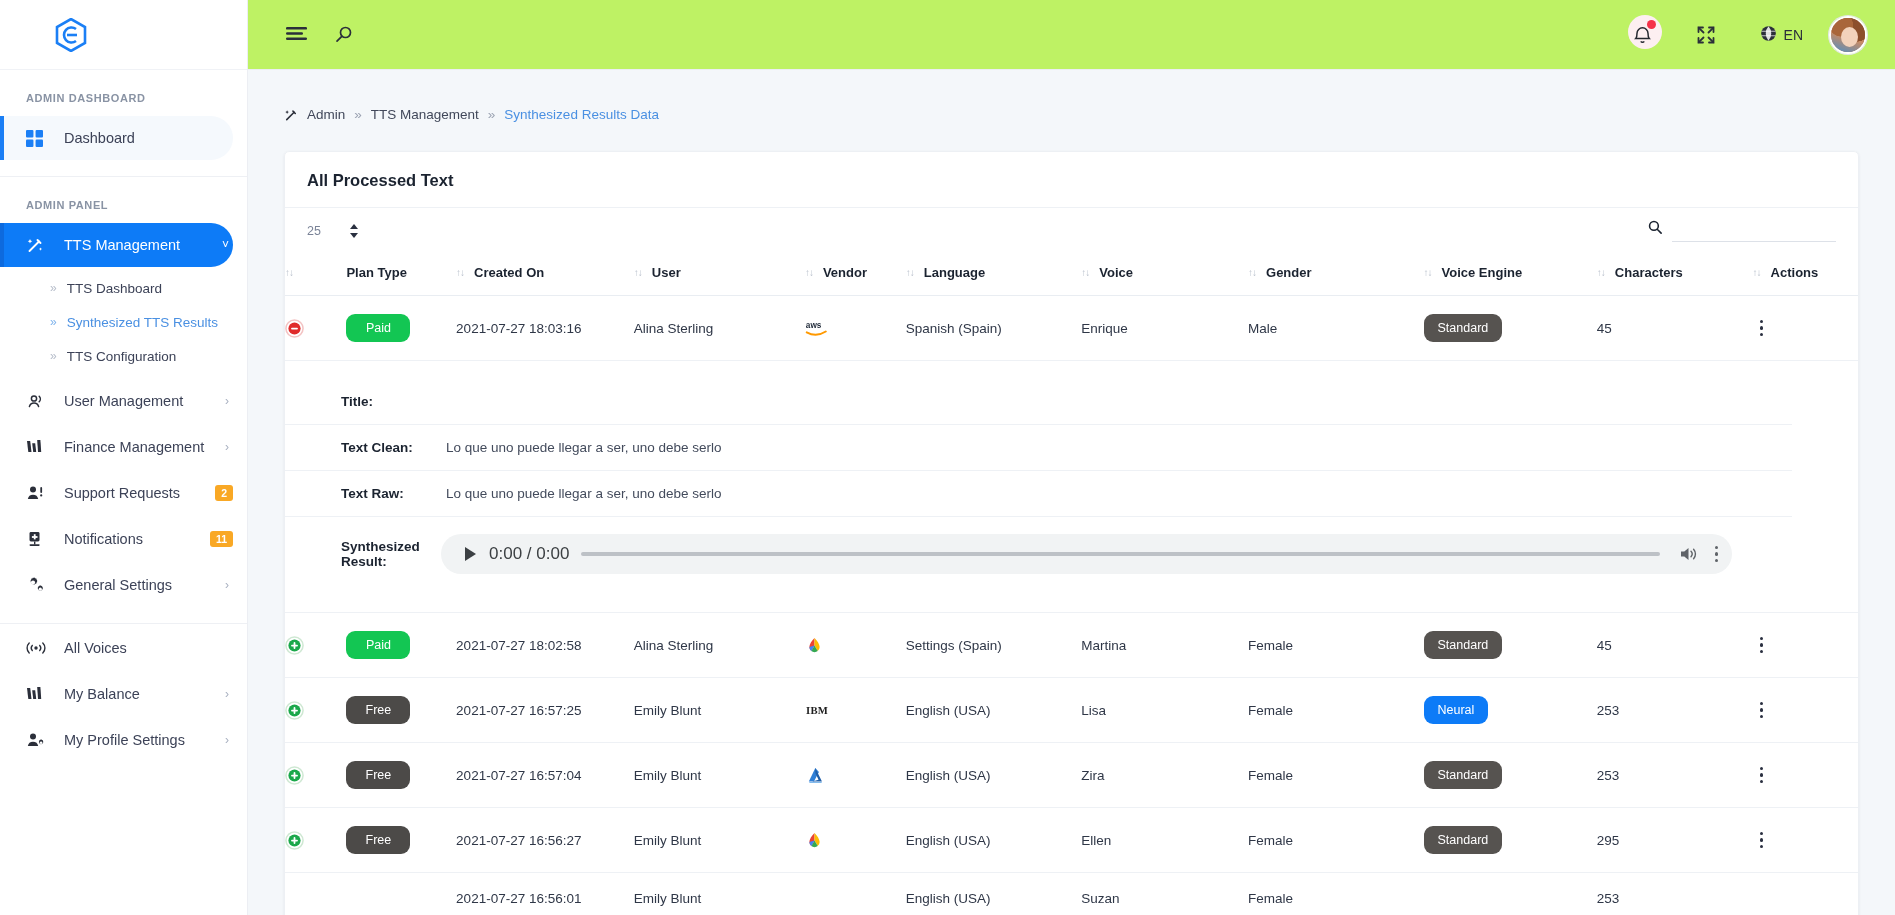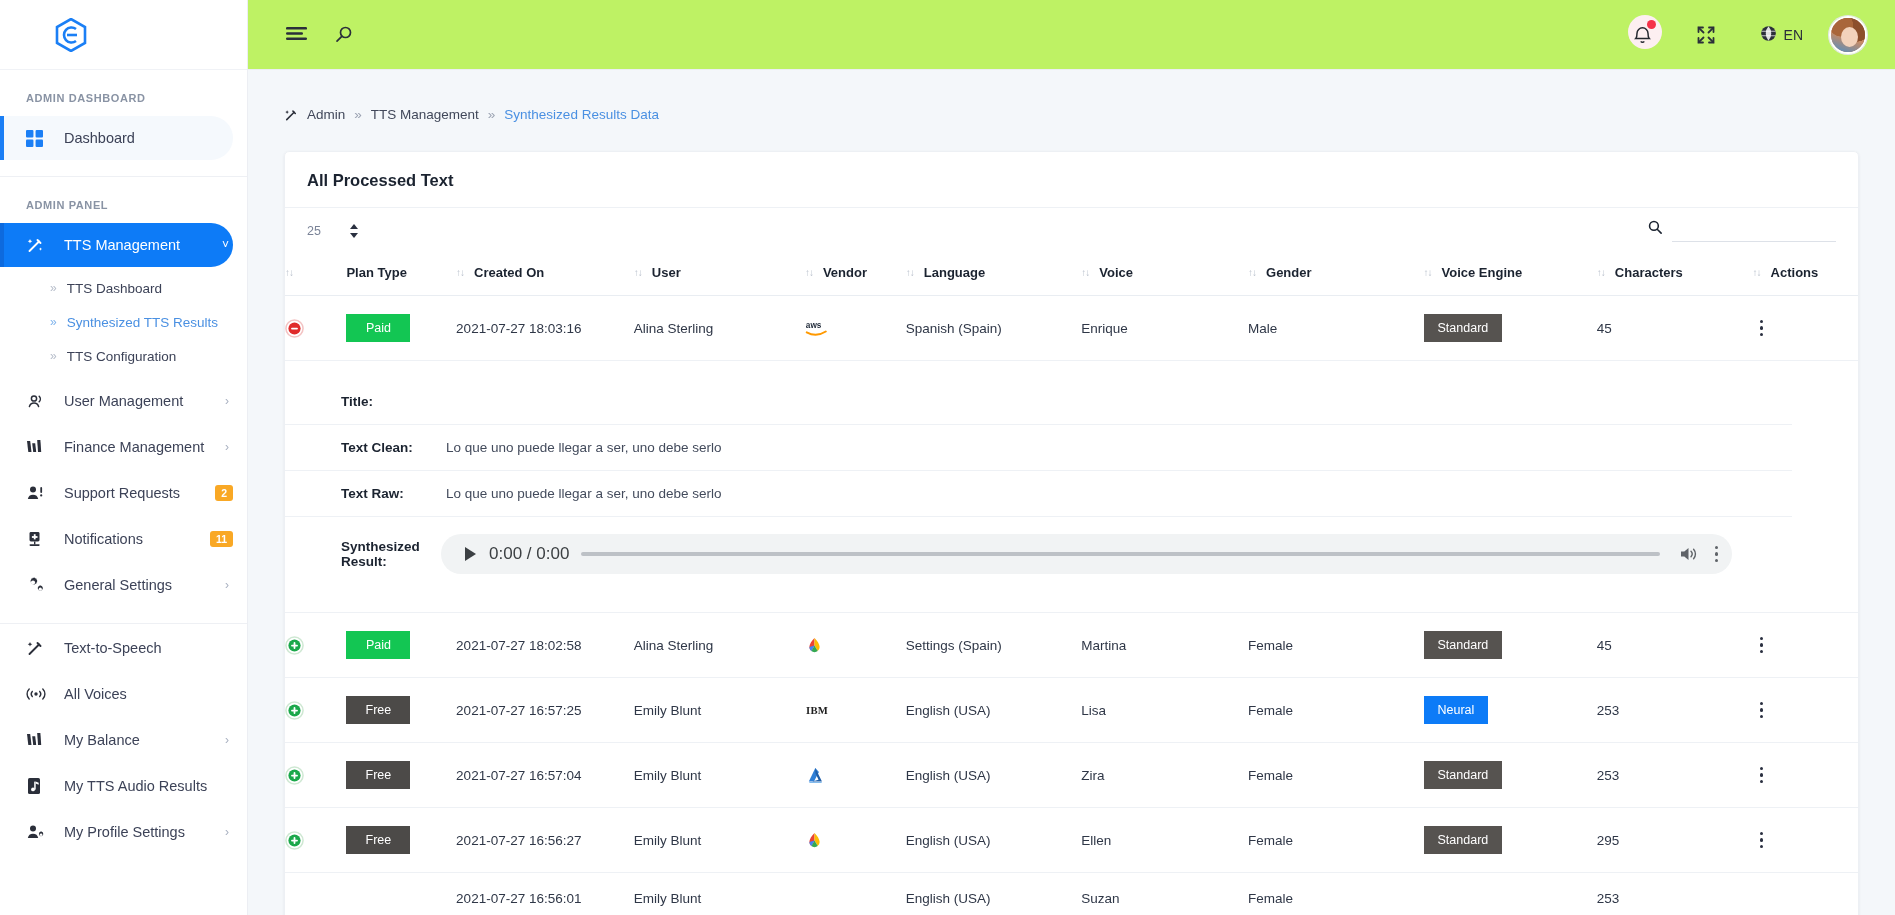--- a/index.html
+++ b/index.html
@@ -152,21 +152,21 @@
 
   table.grid tbody td {
     font-size: 13.5px; color: #2f3747; padding: 18px 6px 18px 0;
     border-bottom: 1px solid #eef1f5; vertical-align: middle;
   }
   td.c-exp { padding-left: 22px; }
 
   .exp-btn { width: 19px; height: 19px; cursor: pointer; display: block; }
   .pill {
     display: inline-block; min-width: 64px; text-align: center;
-    padding: 7px 14px; border-radius: 0; font-size: 12.5px; color: #fff;
+    padding: 7px 14px; border-radius: 9px; font-size: 12.5px; color: #fff;
     font-weight: normal;
   }
   .pill.paid { background: #13c653; }
   .pill.free { background: #4c4a48; }
   .pill.standard { background: #565350; }
   .pill.neural { background: #0d7bf7; }
 
   .kebab { display:flex; flex-direction: column; gap: 3px; align-items: center; cursor: pointer; width: 18px; }
   .kebab i { width: 3.5px; height: 3.5px; border-radius: 50%; background: #2a3040; display:block; }
 
@@ -320,30 +320,20 @@
             <circle cx="14.3" cy="13.2" r="1.6" fill="#fff"></circle>
           </svg>
         </span>
         <span class="lbl">General Settings</span>
         <span class="chev">›</span>
       </div>
     </div>
 
     <div class="nav-section">
 
-      <div class="nav-item">
-        <span class="ico">
-          <svg width="18" height="18" viewBox="0 0 18 18" fill="none" stroke="currentColor" stroke-width="1.9" stroke-linecap="round">
-            <path d="M3.5 15 L13 5.5"></path>
-              <path d="M11.5 4 L14.5 7"></path>
-            <path d="M4 3 l.7 1.6 1.6.7 -1.6.7 -.7 1.6 -.7 -1.6 -1.6 -.7 1.6 -.7z" fill="currentColor" stroke="none"></path>
-          </svg>
-        </span>
-        <span class="lbl">Text-to-Speech</span>
-      </div>
 
       <div class="nav-item">
         <span class="ico">
           <svg width="20" height="16" viewBox="0 0 20 16" fill="none" stroke="currentColor" stroke-width="1.4" stroke-linecap="round">
             <path d="M3.2 3 a7 7 0 0 0 0 10"></path>
               <path d="M16.8 3 a7 7 0 0 1 0 10"></path>
             <path d="M6.3 5.4 a4 4 0 0 0 0 5.2"></path>
               <path d="M13.7 5.4 a4 4 0 0 1 0 5.2"></path>
             <circle cx="10" cy="8" r="1.7" fill="currentColor" stroke="none"></circle>
           </svg>
@@ -356,31 +346,20 @@
           <svg width="18" height="18" viewBox="0 0 18 18" fill="currentColor">
             <path d="M1 3 l3.2 0 1.3 11 -3.2 0z"></path>
               <path d="M6.2 5.2 l3 0 1 8.8 -3 0z"></path>
               <path d="M11.2 2 l3.2 0 .8 12 -3.2 0z"></path>
           </svg>
         </span>
         <span class="lbl">My Balance</span>
         <span class="chev">›</span>
       </div>
 
-      <div class="nav-item">
-        <span class="ico">
-          <svg width="16" height="18" viewBox="0 0 16 18" fill="currentColor">
-            <rect x="2" y="1" width="12" height="16" rx="1.6"></rect>
-            <circle cx="7" cy="12.4" r="1.9" fill="#fff"></circle>
-              <rect x="8.2" y="4.6" width="1.5" height="8" fill="#fff"></rect>
-            <path d="M9.7 4.6 l3 1.2 0 2 -3 -1.2z" fill="#fff"></path>
-          </svg>
-        </span>
-        <span class="lbl">My TTS Audio Results</span>
-      </div>
 
       <div class="nav-item">
         <span class="ico">
           <svg width="19" height="18" viewBox="0 0 19 18" fill="currentColor">
             <circle cx="7" cy="5.4" r="3"></circle>
             <path d="M1.8 15 a5.3 5.3 0 0 1 10.4 0z"></path>
             <path d="M14.5 8.4l.6.2.6-.2.3.5.7.2.1.7.5.4-.3.6.3.6-.5.4-.1.7-.7.2-.3.5-.6-.2-.6.2-.3-.5-.7-.2-.1-.7-.5-.4.3-.6-.3-.6.5-.4.1-.7.7-.2z"></path>
             <circle cx="15.1" cy="11.7" r="1.3" fill="#fff"></circle>
           </svg>
         </span>

